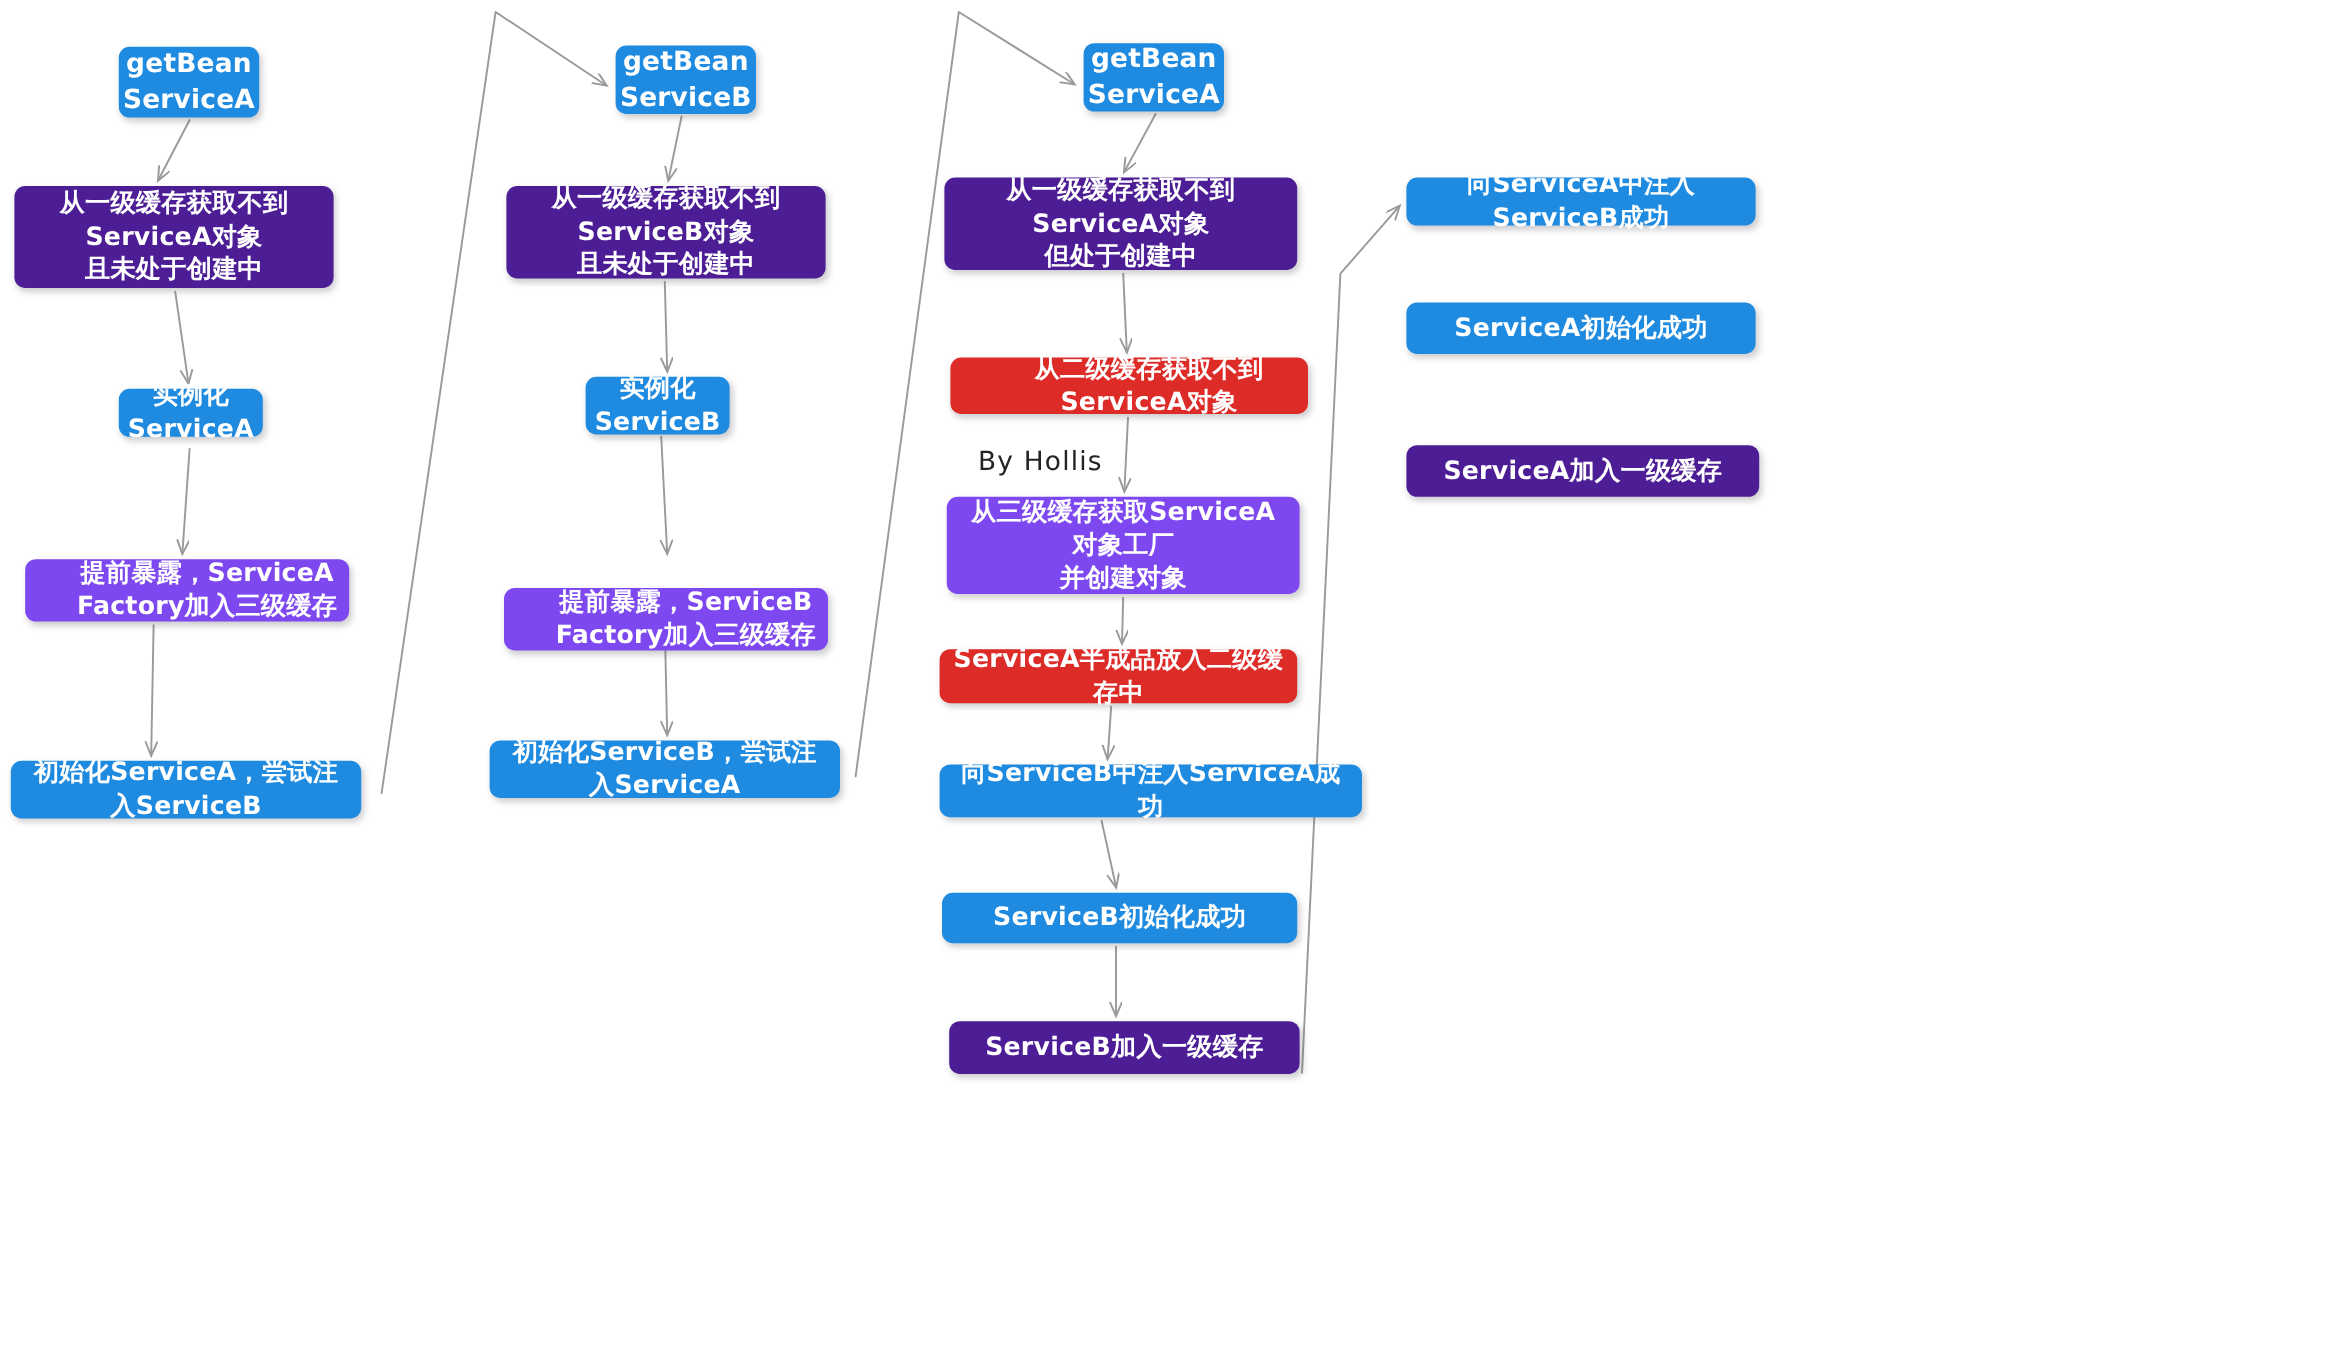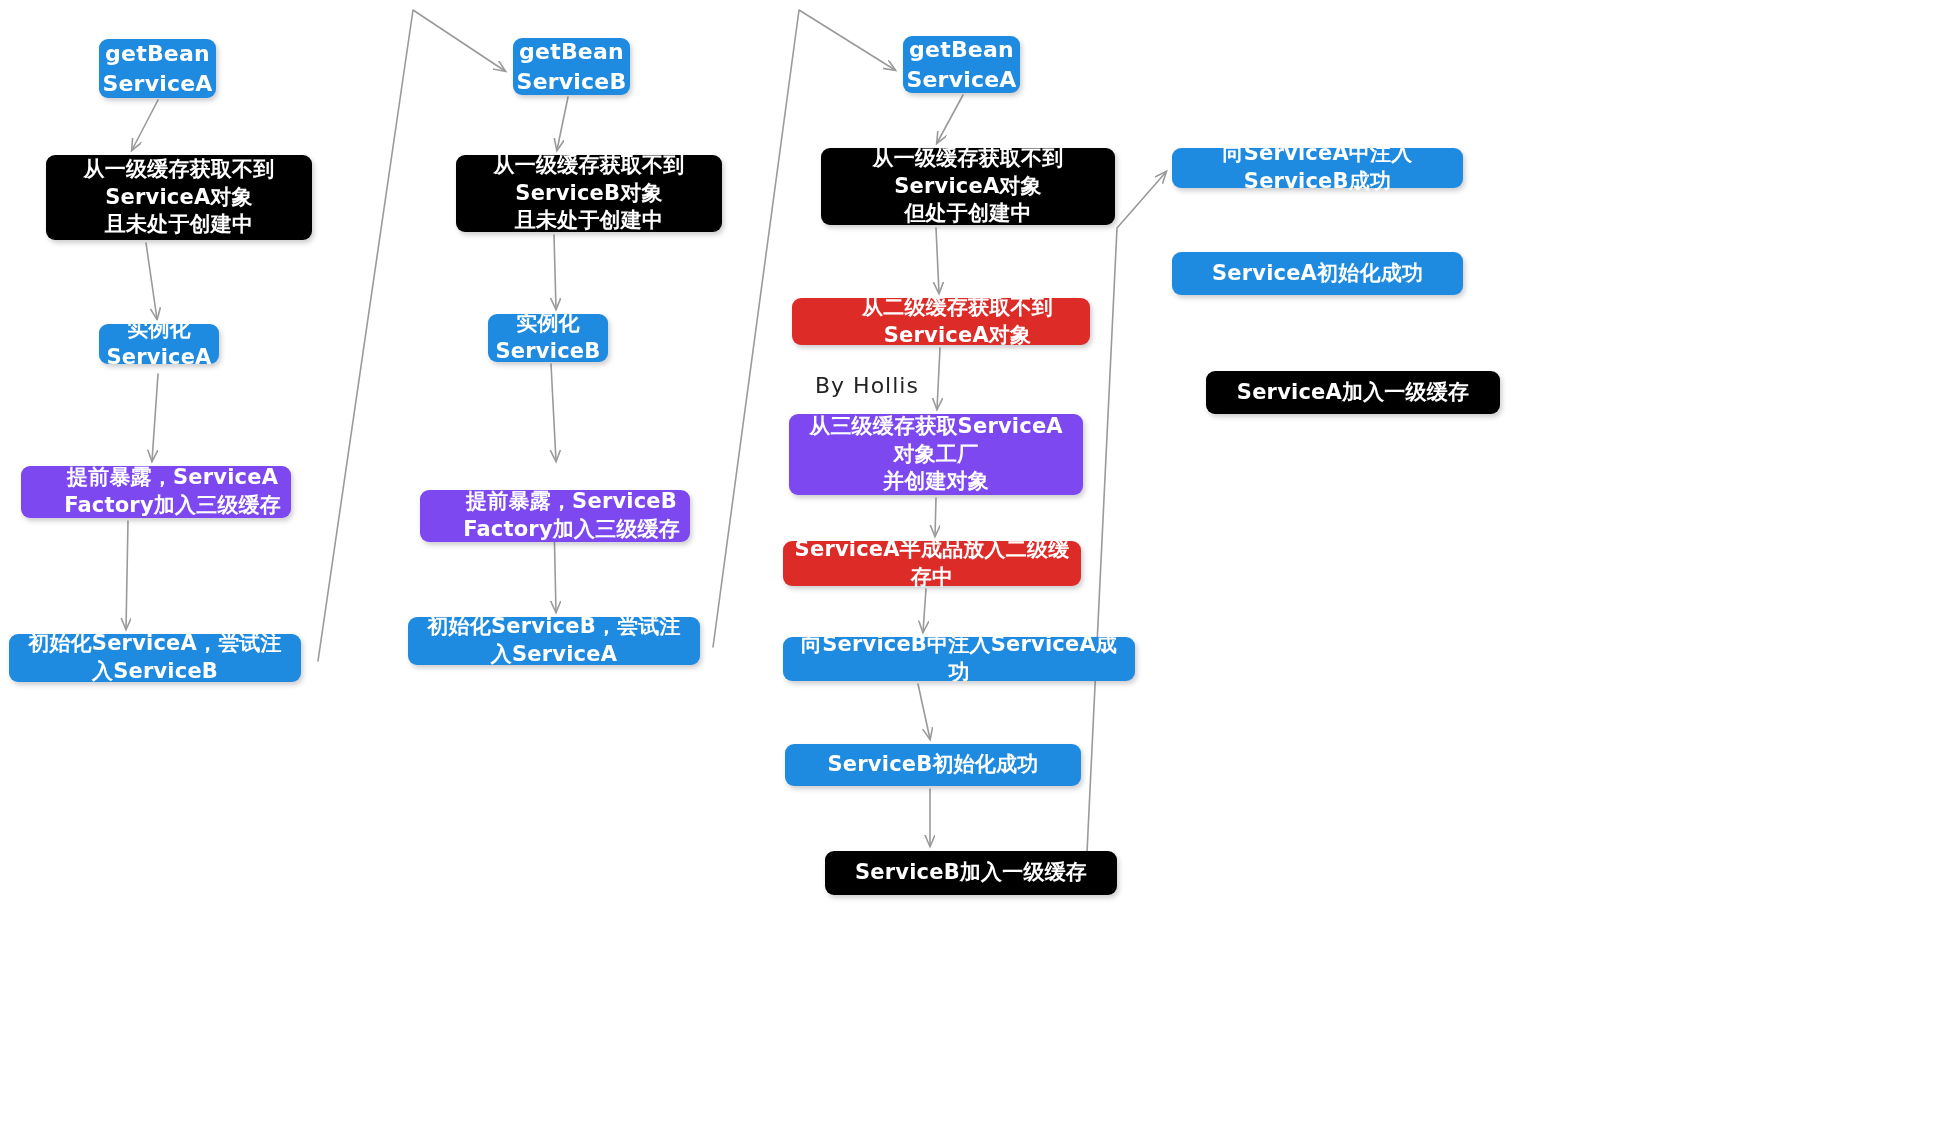--- a/index.html
+++ b/index.html
@@ -34,21 +34,21 @@
     border-radius: 9px;
     padding: 4px 10px;
     line-height: 1.32;
     letter-spacing: 0.2px;
     font-weight: 600;
     box-shadow: 2px 3px 5px rgba(80, 80, 90, 0.28);
     white-space: pre-line;
     font-family: "DejaVu Sans", sans-serif;
   }
   .node.blue   { background: #1e8ae0; }
-  .node.orange { background: #000000; margin-left: 34px; }
+  .node.orange { background: #4c1d95; }
   .node.red    { background: #dd2b28; }
   .node.purple { background: #7d48f0; justify-content: flex-end; }
 
   .note {
     position: absolute;
     color: #232323;
     font-size: 22px;
     font-family: "DejaVu Sans", sans-serif;
     letter-spacing: 1px;
     white-space: nowrap;

